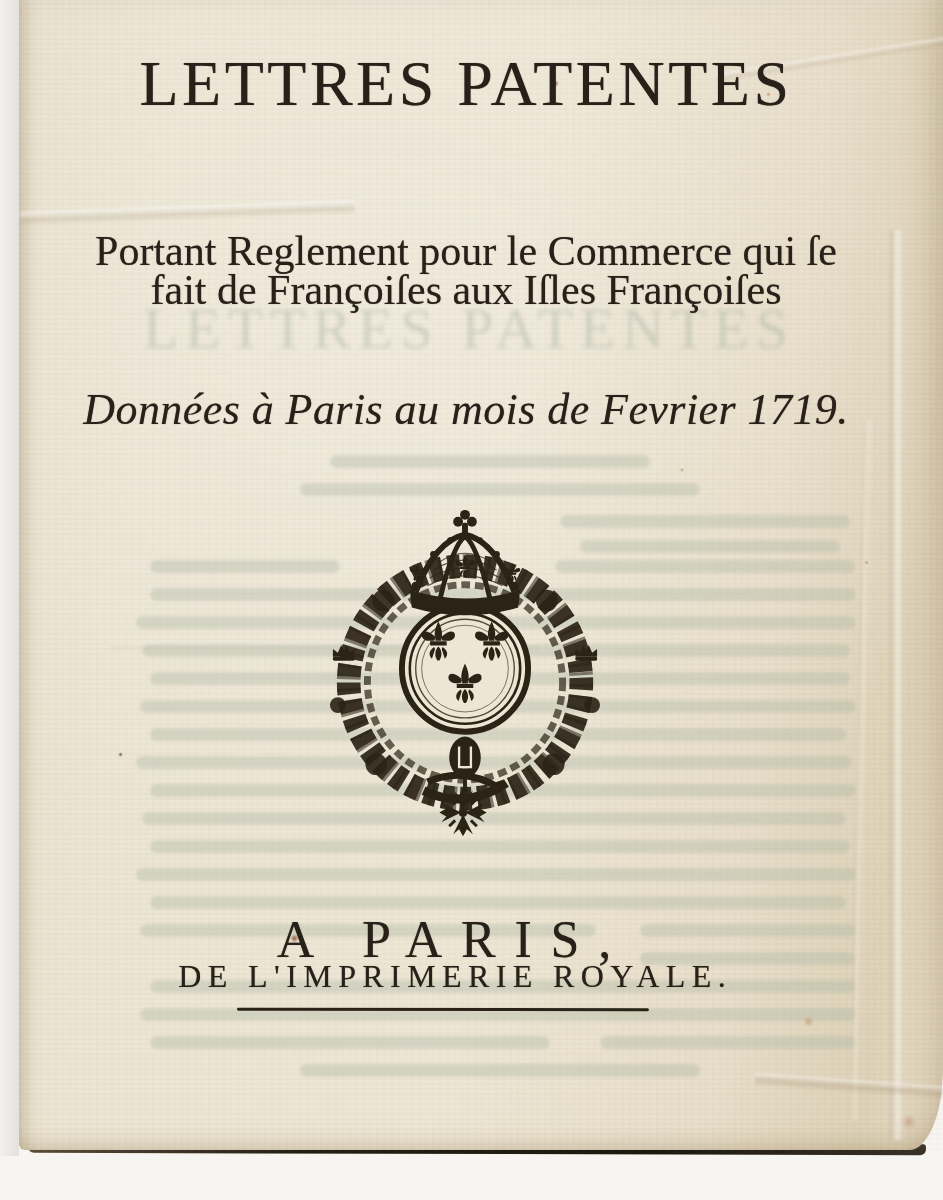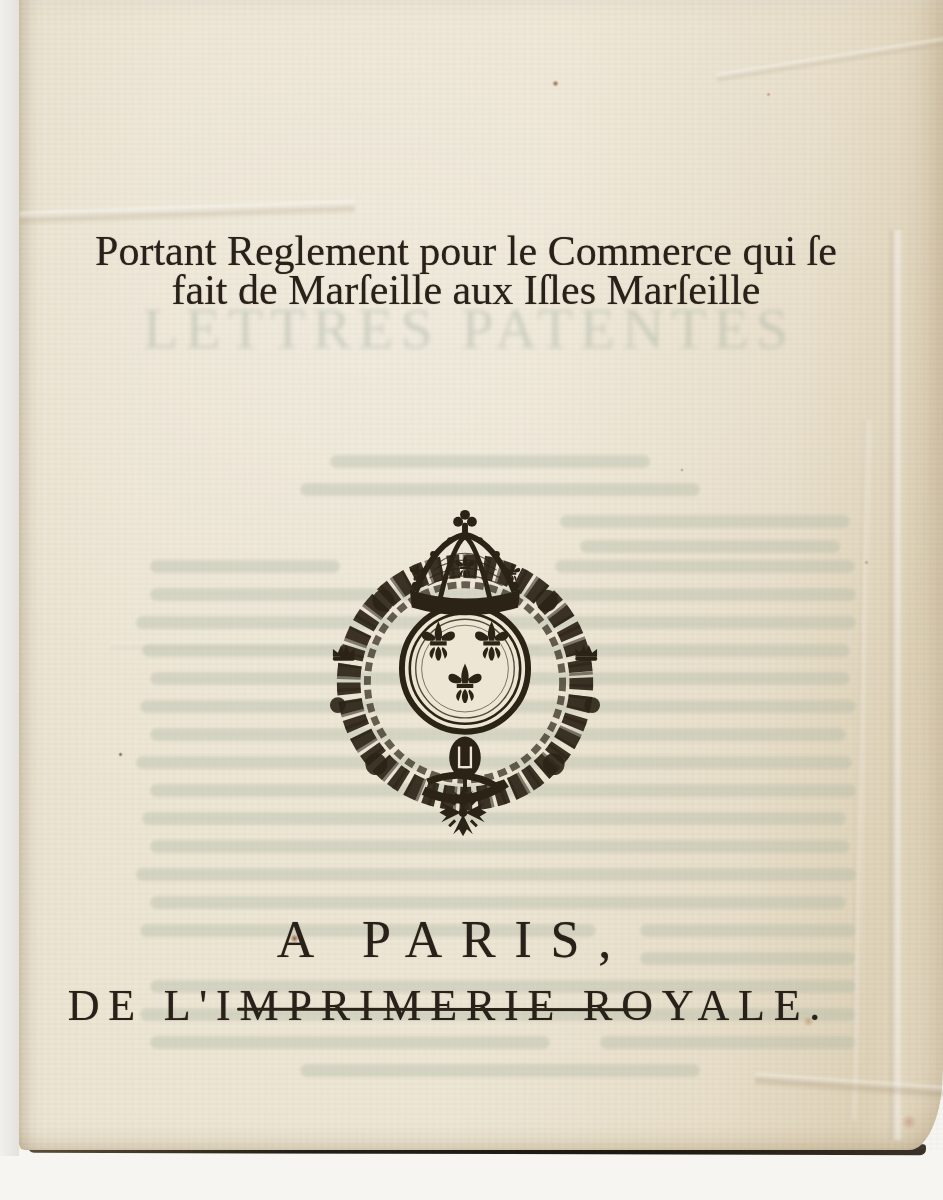--- a/index.html
+++ b/index.html
@@ -45,21 +45,21 @@
   .gbar{position:absolute;height:13px;border-radius:7px;background:#a9b4a2;opacity:.34;filter:blur(1.6px);z-index:1;}
   
   .content{position:absolute;left:19px;width:894px;z-index:5;text-align:center;color:#28211a;
            text-shadow:0 0 1px rgba(45,34,22,.55);}
   .t1{top:52px;font-size:64px;line-height:1;letter-spacing:.055em;white-space:nowrap;}
   .t2{top:144px;font-size:62px;line-height:1;letter-spacing:.42em;word-spacing:.30em;text-indent:.42em;white-space:nowrap;}
   .sub{top:232px;font-size:42px;line-height:39px;}
   .date{top:384px;font-size:44px;font-style:italic;letter-spacing:.01em;}
   .imp{left:19px;width:850px;}
   .city{top:910px;font-size:52px;letter-spacing:.36em;text-indent:.36em;white-space:nowrap;}
-  .printer{top:980px;font-size:44px;letter-spacing:.20em;text-indent:.2em;white-space:nowrap;}
+  .printer{top:958px;font-size:32px;letter-spacing:.20em;text-indent:.2em;white-space:nowrap;margin-left:8px;}
   .rule{position:absolute;left:237px;top:1008px;width:412px;height:3px;background:#2a2318;z-index:5;border-radius:2px;transform:rotate(.1deg);}
   .year{top:1022px;font-size:40px;letter-spacing:.14em;text-indent:.14em;white-space:nowrap;}
   .abs{position:absolute;}
   .emblem{position:absolute;left:305px;top:503px;width:320px;height:345px;z-index:4;}
 </style>
 </head>
 <body>
 
 <div class="scan">
   <div class="left-strip"></div>
@@ -108,24 +108,26 @@
       <div class="spot" style="left: 552px; top: 80px; width: 7px; height: 7px; background: radial-gradient(circle, rgba(138, 74, 40, 0.8) 0%, rgba(0, 0, 0, 0) 70%);"></div>
       <div class="spot" style="left: 766px; top: 92px; width: 5px; height: 5px; background: radial-gradient(circle, rgba(183, 116, 63, 0.6) 0%, rgba(0, 0, 0, 0) 70%);"></div>
       <div class="spot" style="left: 290px; top: 934px; width: 9px; height: 9px; background: radial-gradient(circle, rgba(126, 61, 32, 0.8) 0%, rgba(0, 0, 0, 0) 70%);"></div>
       <div class="spot" style="left: 803px; top: 1016px; width: 11px; height: 11px; background: radial-gradient(circle, rgba(185, 138, 96, 0.55) 0%, rgba(0, 0, 0, 0) 70%);"></div>
       <div class="spot" style="left: 901px; top: 1114px; width: 16px; height: 16px; background: radial-gradient(circle, rgba(195, 145, 123, 0.6) 0%, rgba(0, 0, 0, 0) 70%);"></div>
       <div class="spot" style="left: 118px; top: 752px; width: 5px; height: 5px; background: radial-gradient(circle, rgba(85, 66, 43, 0.8) 0%, rgba(0, 0, 0, 0) 70%);"></div>
       <div class="spot" style="left: 680px; top: 468px; width: 4px; height: 4px; background: radial-gradient(circle, rgba(138, 106, 64, 0.6) 0%, rgba(0, 0, 0, 0) 70%);"></div>
       <div class="spot" style="left: 864px; top: 560px; width: 5px; height: 5px; background: radial-gradient(circle, rgba(154, 122, 80, 0.55) 0%, rgba(0, 0, 0, 0) 70%);"></div>
     </div>
 
+  <div class="content abs t1">LETTRES PATENTES</div>
   <div class="content abs sub">
     <div>Portant Reglement pour le Commerce qui ſe</div>
-    <div>fait de Marſeille aux Iſles Marſeille</div>
+    <div>fait de Françoiſes aux Iſles Françoiſes</div>
   </div>
+  <div class="content abs date">Données à Paris au mois de Fevrier 1719.</div>
 
   <svg class="emblem" viewBox="0 0 320 350" aria-hidden="true">
     <defs>
       <path id="fdl" d="M0,-22 C3.2,-15 4.5,-10 2.8,-4.5 L2.8,-3 L-2.8,-3 L-2.8,-4.5 C-4.5,-10 -3.2,-15 0,-22 Z
                        M3,-7 C10,-13.5 16,-13.5 16,-8.5 C16,-3.5 10,-2.2 3.6,-3.4 Z
                        M-3,-7 C-10,-13.5 -16,-13.5 -16,-8.5 C-16,-3.5 -10,-2.2 -3.6,-3.4 Z
                        M-8,-2.5 L8,-2.5 L8,1.5 L-8,1.5 Z
                        M0,2.5 C3.8,6.5 3.8,12 1,16 L-1,16 C-3.8,12 -3.8,6.5 0,2.5 Z
                        M4,3 C9,6 10,11 6.2,14.2 C5.2,11 4.2,8 3.2,5 Z
                        M-4,3 C-9,6 -10,11 -6.2,14.2 C-5.2,11 -4.2,8 -3.2,5 Z"></path>

